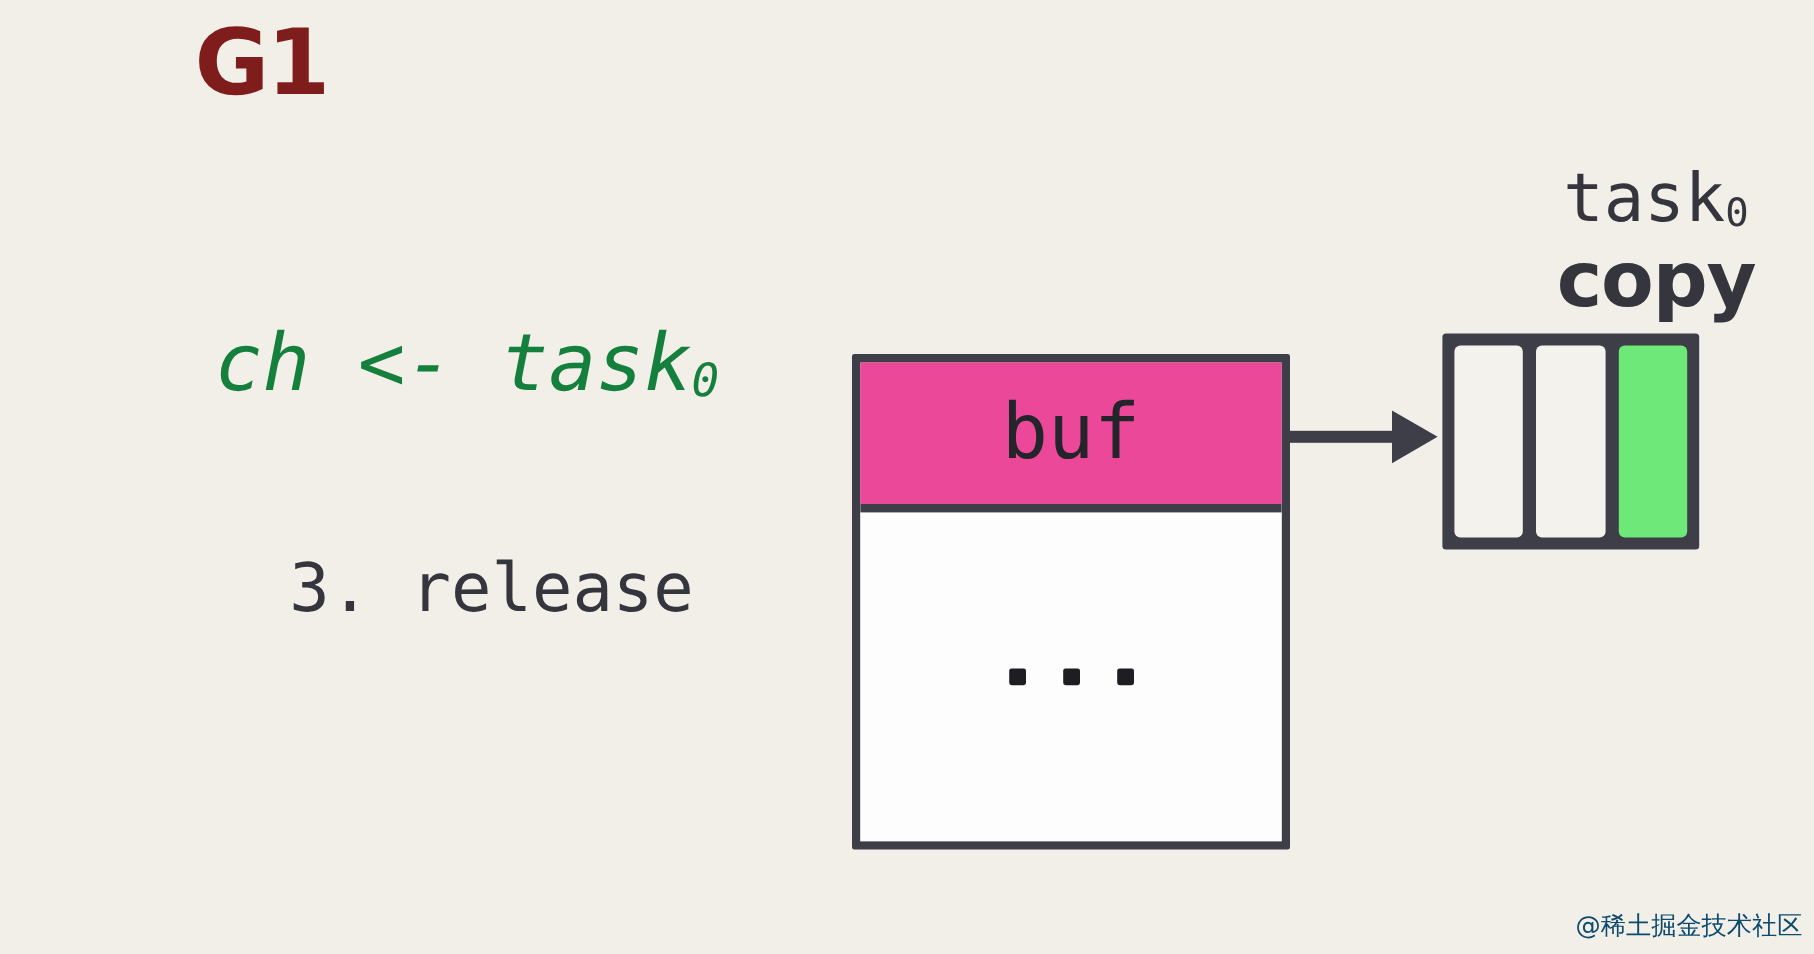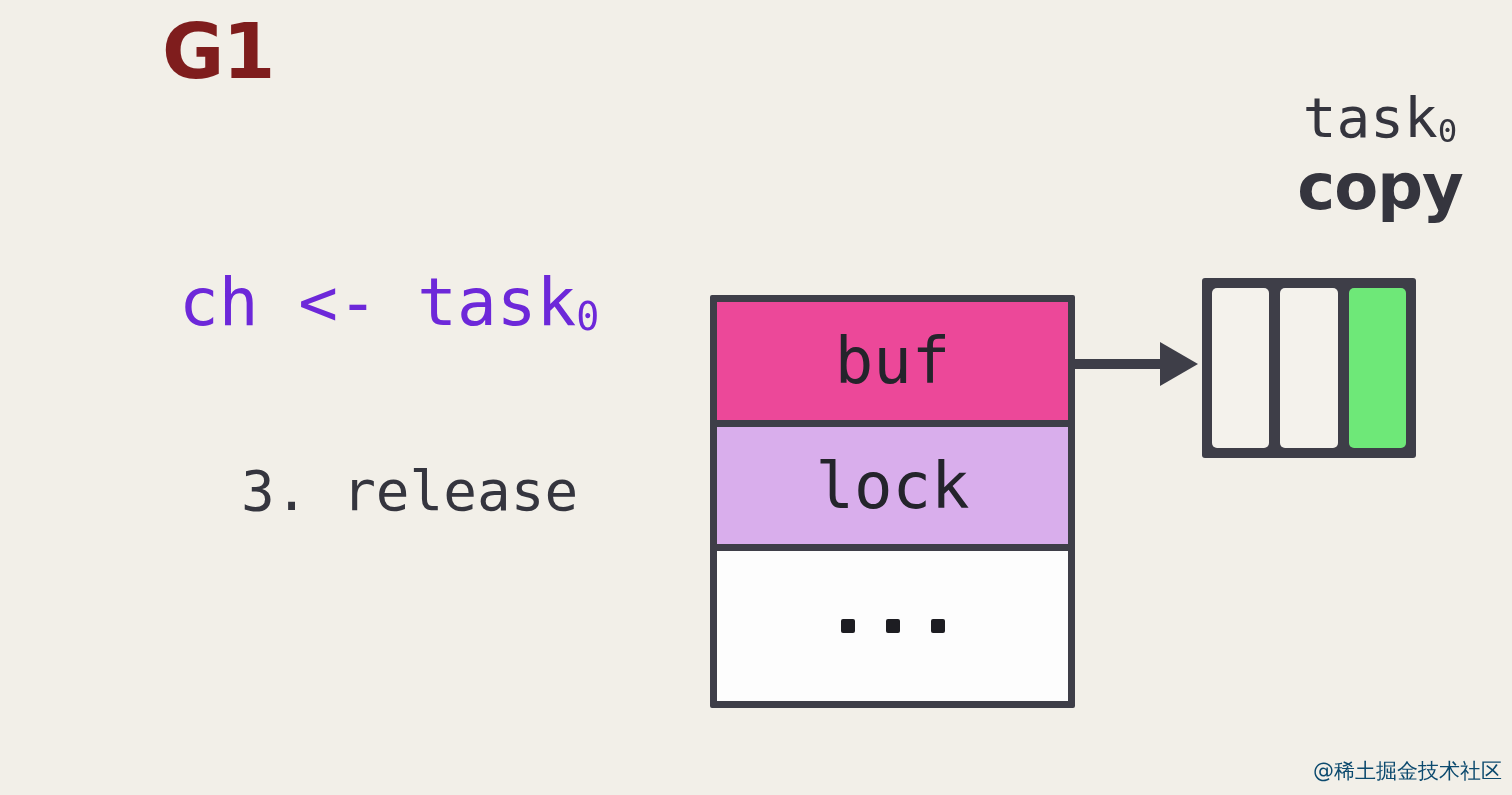--- a/index.html
+++ b/index.html
@@ -77,51 +77,48 @@
     padding:10px;
     display:flex;gap:11px;
   }
   .buf-cell{flex:1;border-radius:5px;}
 
   
   #task-copy{
     position:absolute;left:1278px;top:90px;width:204px;
     text-align:center;line-height:1;
   }
-  #task-copy .word{font-size:56px;}
+  #task-copy .word{font-size:56px;margin-top:48px;}
   #task-copy .caption{
     font-size:64px;font-weight:bold;letter-spacing:-1px;
     margin-top:8px;
   }
 
   
   #watermark{
     position:absolute;right:10px;bottom:13px;
     font-size:21px;line-height:1;
   }
 </style>
 </head>
 <body>
 
 <div id="stage" style="background-color: rgb(242, 239, 232);">
 
   <div id="g1-title" style="color: #7f1d1d;">G1</div>
 
-  <div id="code-line" class="mono" style="color: #6d28d9;">
+  <div id="code-line" class="mono" style="color: #15803d; font-style: italic;">
     <span>ch &lt;- task</span><span class="subscript">0</span>
   </div>
 
   <div id="step-label" class="mono" style="color: rgb(53, 53, 62);">3. release</div>
 
   <div id="struct-box">
     <div class="struct-row r1" style="background-color: #ec4899;">
       <span class="struct-label mono">buf</span>
-    </div>
-    <div class="struct-row r2" style="background-color: rgb(217, 174, 236);">
-      <span class="struct-label mono">lock</span>
     </div>
     <div class="struct-row r3" style="background-color: rgb(253, 253, 253);">
       <span class="dots">
         <span class="dot"></span>
         <span class="dot"></span>
         <span class="dot"></span>
       </span>
     </div>
   </div>
 

